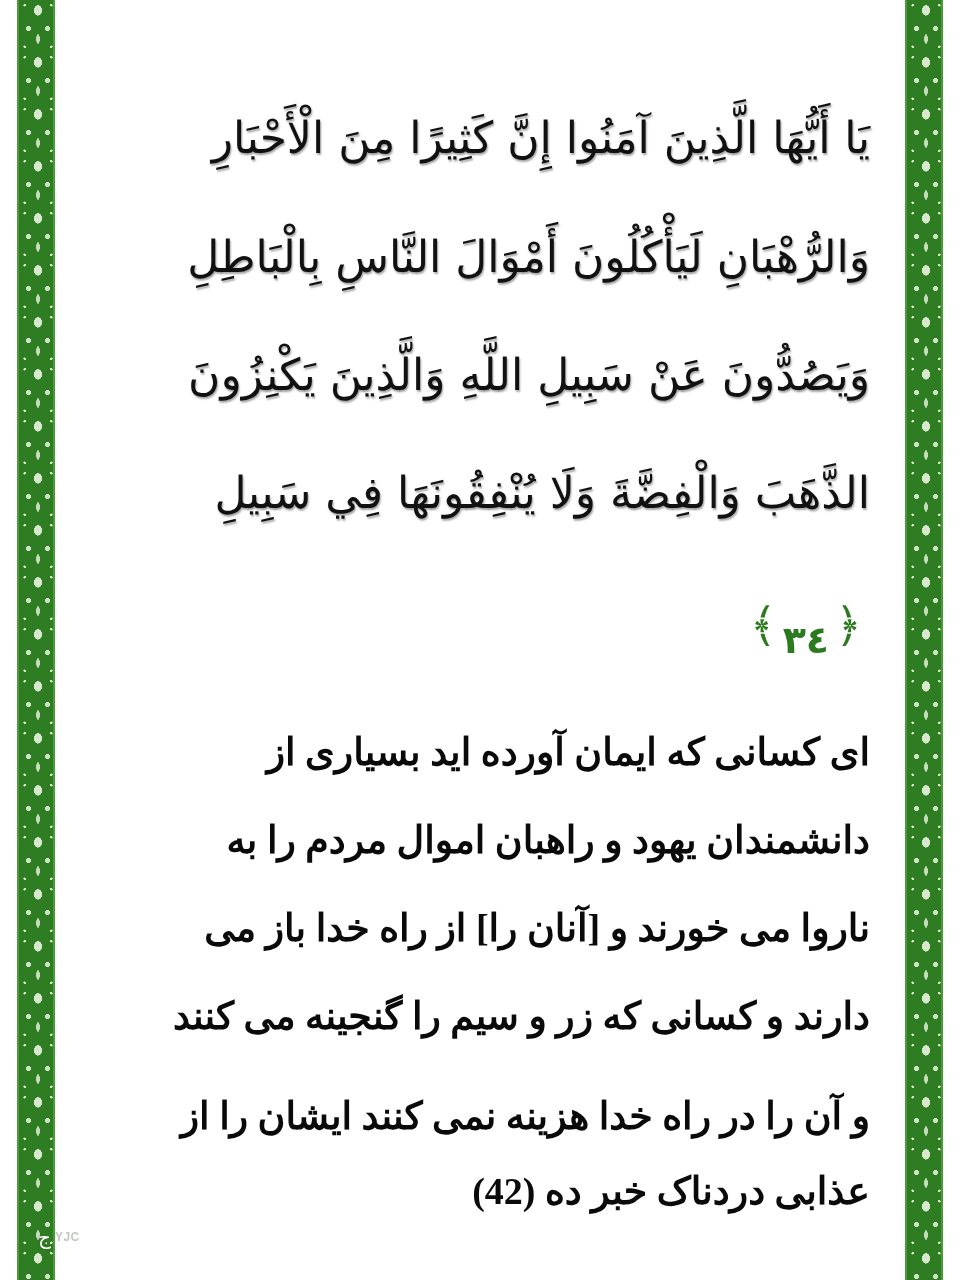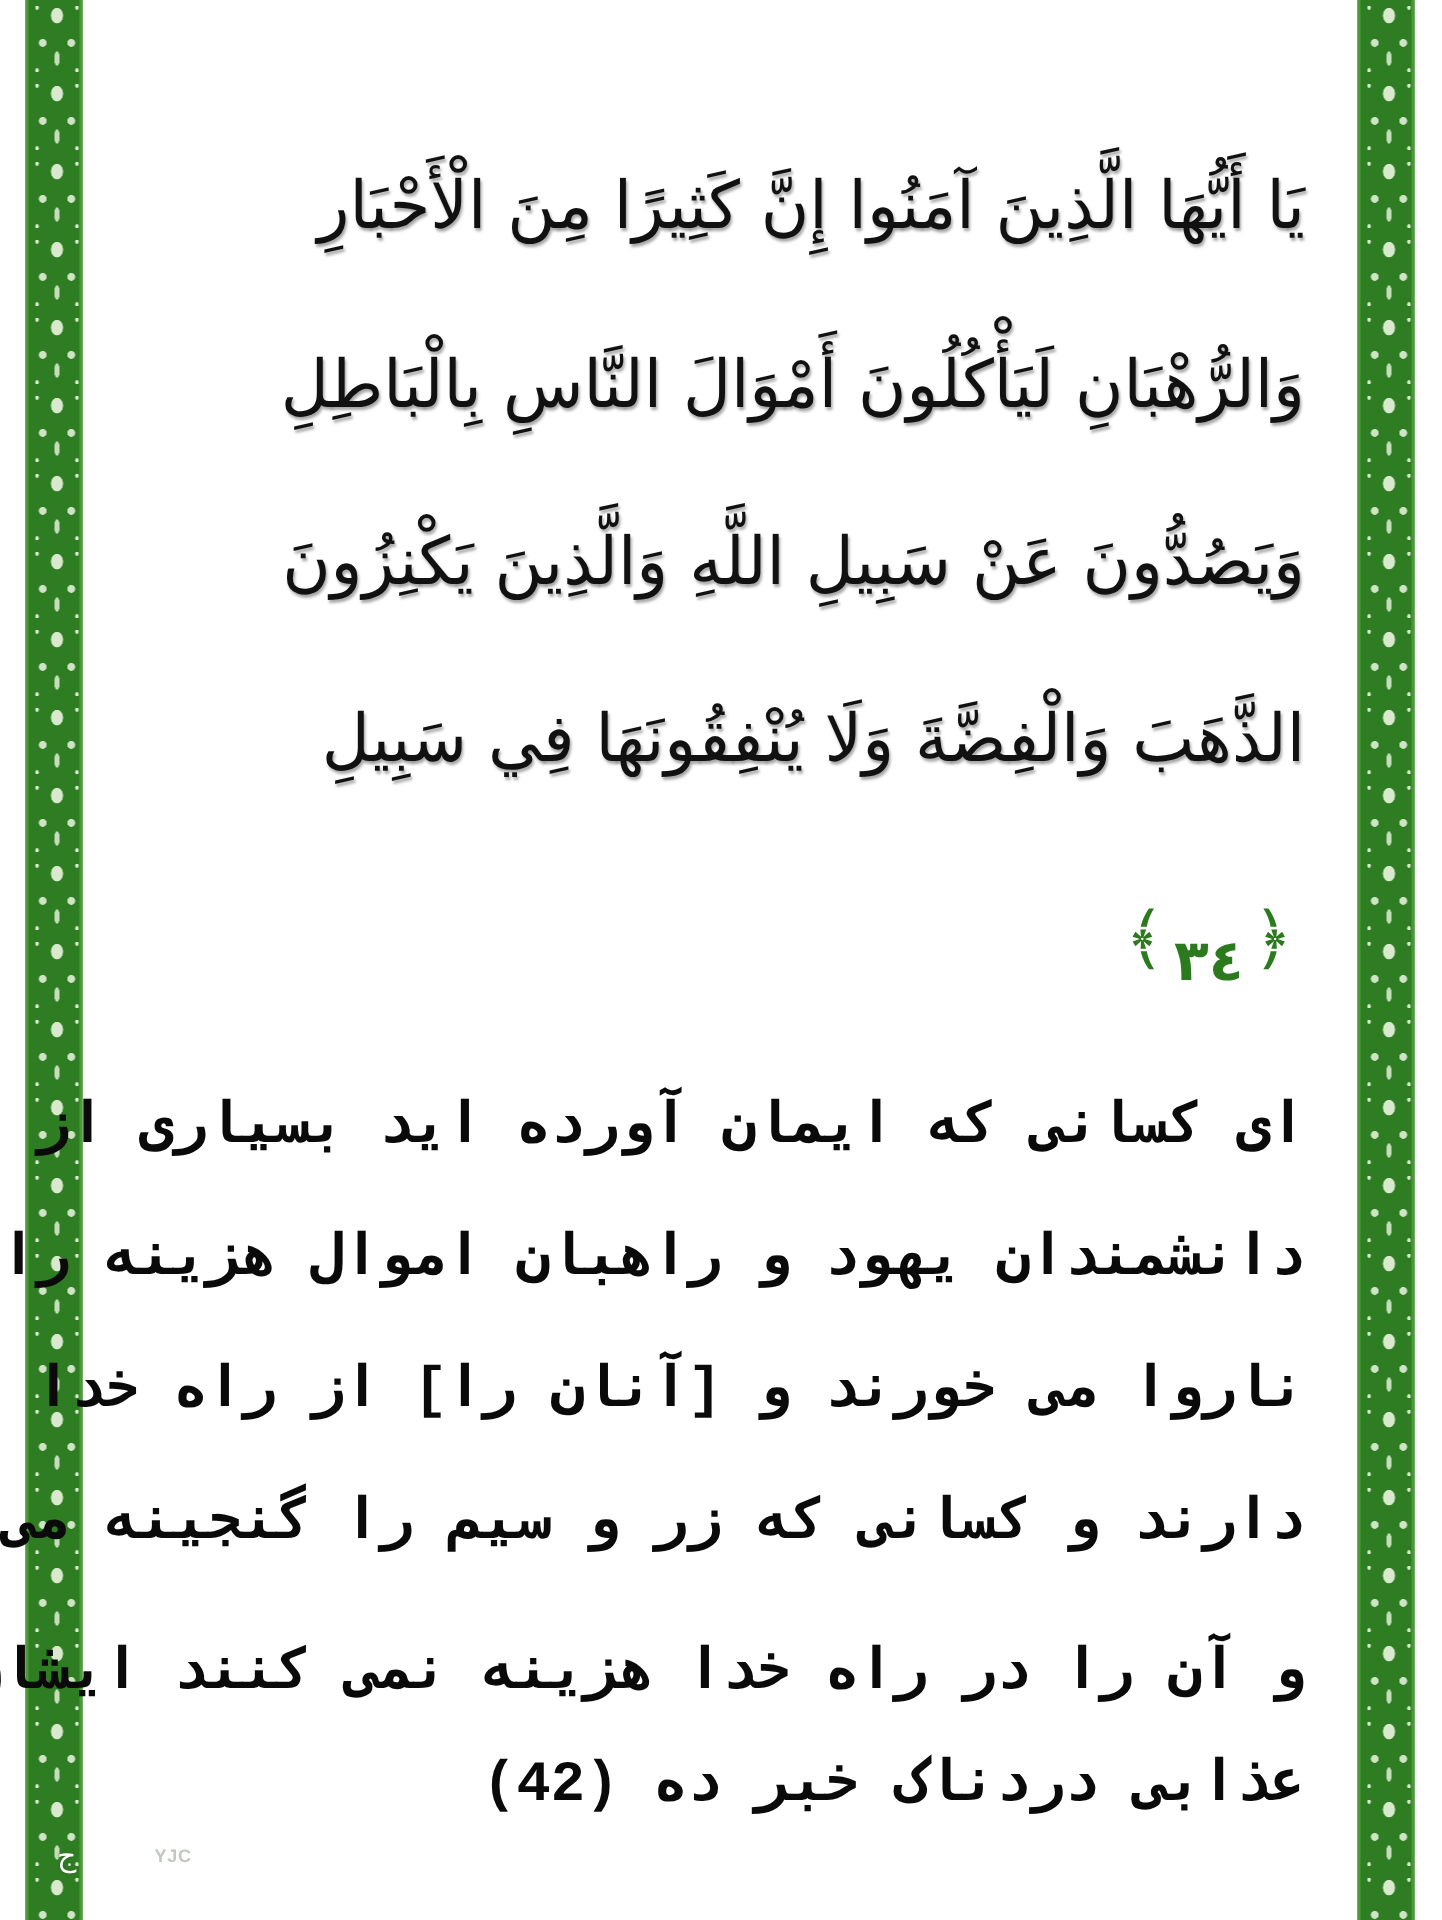--- a/index.html
+++ b/index.html
@@ -75,21 +75,21 @@
       font-family: "DejaVu Sans", sans-serif;
       font-weight: bold;
       padding: 0 6px;
       margin-top: 30px;
     }
     .persian-line {
       position: absolute;
       right: 0;
       width: 790px;
       text-align: right;
-      font-family: Liberation Mono, monospace;
+      font-family: Liberation Serif, serif;
       font-weight: bold;
       font-size: 38px;
       line-height: 56px;
       color: #0a0a0a;
       white-space: nowrap;
     }
     .watermark {
       position: absolute;
       left: 38px;
       top: 1225px;
@@ -102,21 +102,20 @@
       font-size: 20px;
       color: #ffffff;
       text-shadow: 0 0 2px #2a5a20;
     }
     .watermark-text {
       font-family: "Liberation Sans", sans-serif;
       font-size: 12px;
       font-weight: bold;
       color: #c0c8c0;
       letter-spacing: 0.5px;
-      margin-left: 48px;
     }
   </style>
 </head>
 <body>
 
 <div class="border border-left"></div>
 <div class="border border-right"></div>
 
 <div class="content">
   <div class="arabic-line" style="top:108px;">يَا أَيُّهَا الَّذِينَ آمَنُوا إِنَّ كَثِيرًا مِنَ الْأَحْبَارِ</div>
@@ -125,21 +124,21 @@
   <div class="arabic-line" style="top:463px;text-align:right;">الذَّهَبَ وَالْفِضَّةَ وَلَا يُنْفِقُونَهَا فِي سَبِيلِ</div>
   <div class="arabic-line" style="top:580px;">
     <span class="ayah-marker">
       <span class="ayah-bracket">﴿</span>
       <span class="ayah-number">٣٤</span>
       <span class="ayah-bracket">﴾</span>
     </span>
   </div>
 
   <div class="persian-line" style="top:724px;">ای کسانی که ایمان آورده اید بسیاری از</div>
-  <div class="persian-line" style="top:812px;">دانشمندان یهود و راهبان اموال هزینه را به</div>
+  <div class="persian-line" style="top:812px;">دانشمندان یهود و راهبان اموال مردم را به</div>
   <div class="persian-line" style="top:900px;">ناروا می خورند و [آنان را] از راه خدا باز می</div>
   <div class="persian-line" style="top:988px;">دارند و کسانی که زر و سیم را گنجینه می کنند</div>
   <div class="persian-line" style="top:1088px;">و آن را در راه خدا هزینه نمی کنند ایشان را از</div>
   <div class="persian-line" style="top:1163px;">عذابی دردناک خبر ده (42)</div>
 </div>
 
 <div class="watermark">
   <span class="watermark-icon">ج</span>
   <span class="watermark-text">YJC</span>
 </div>

